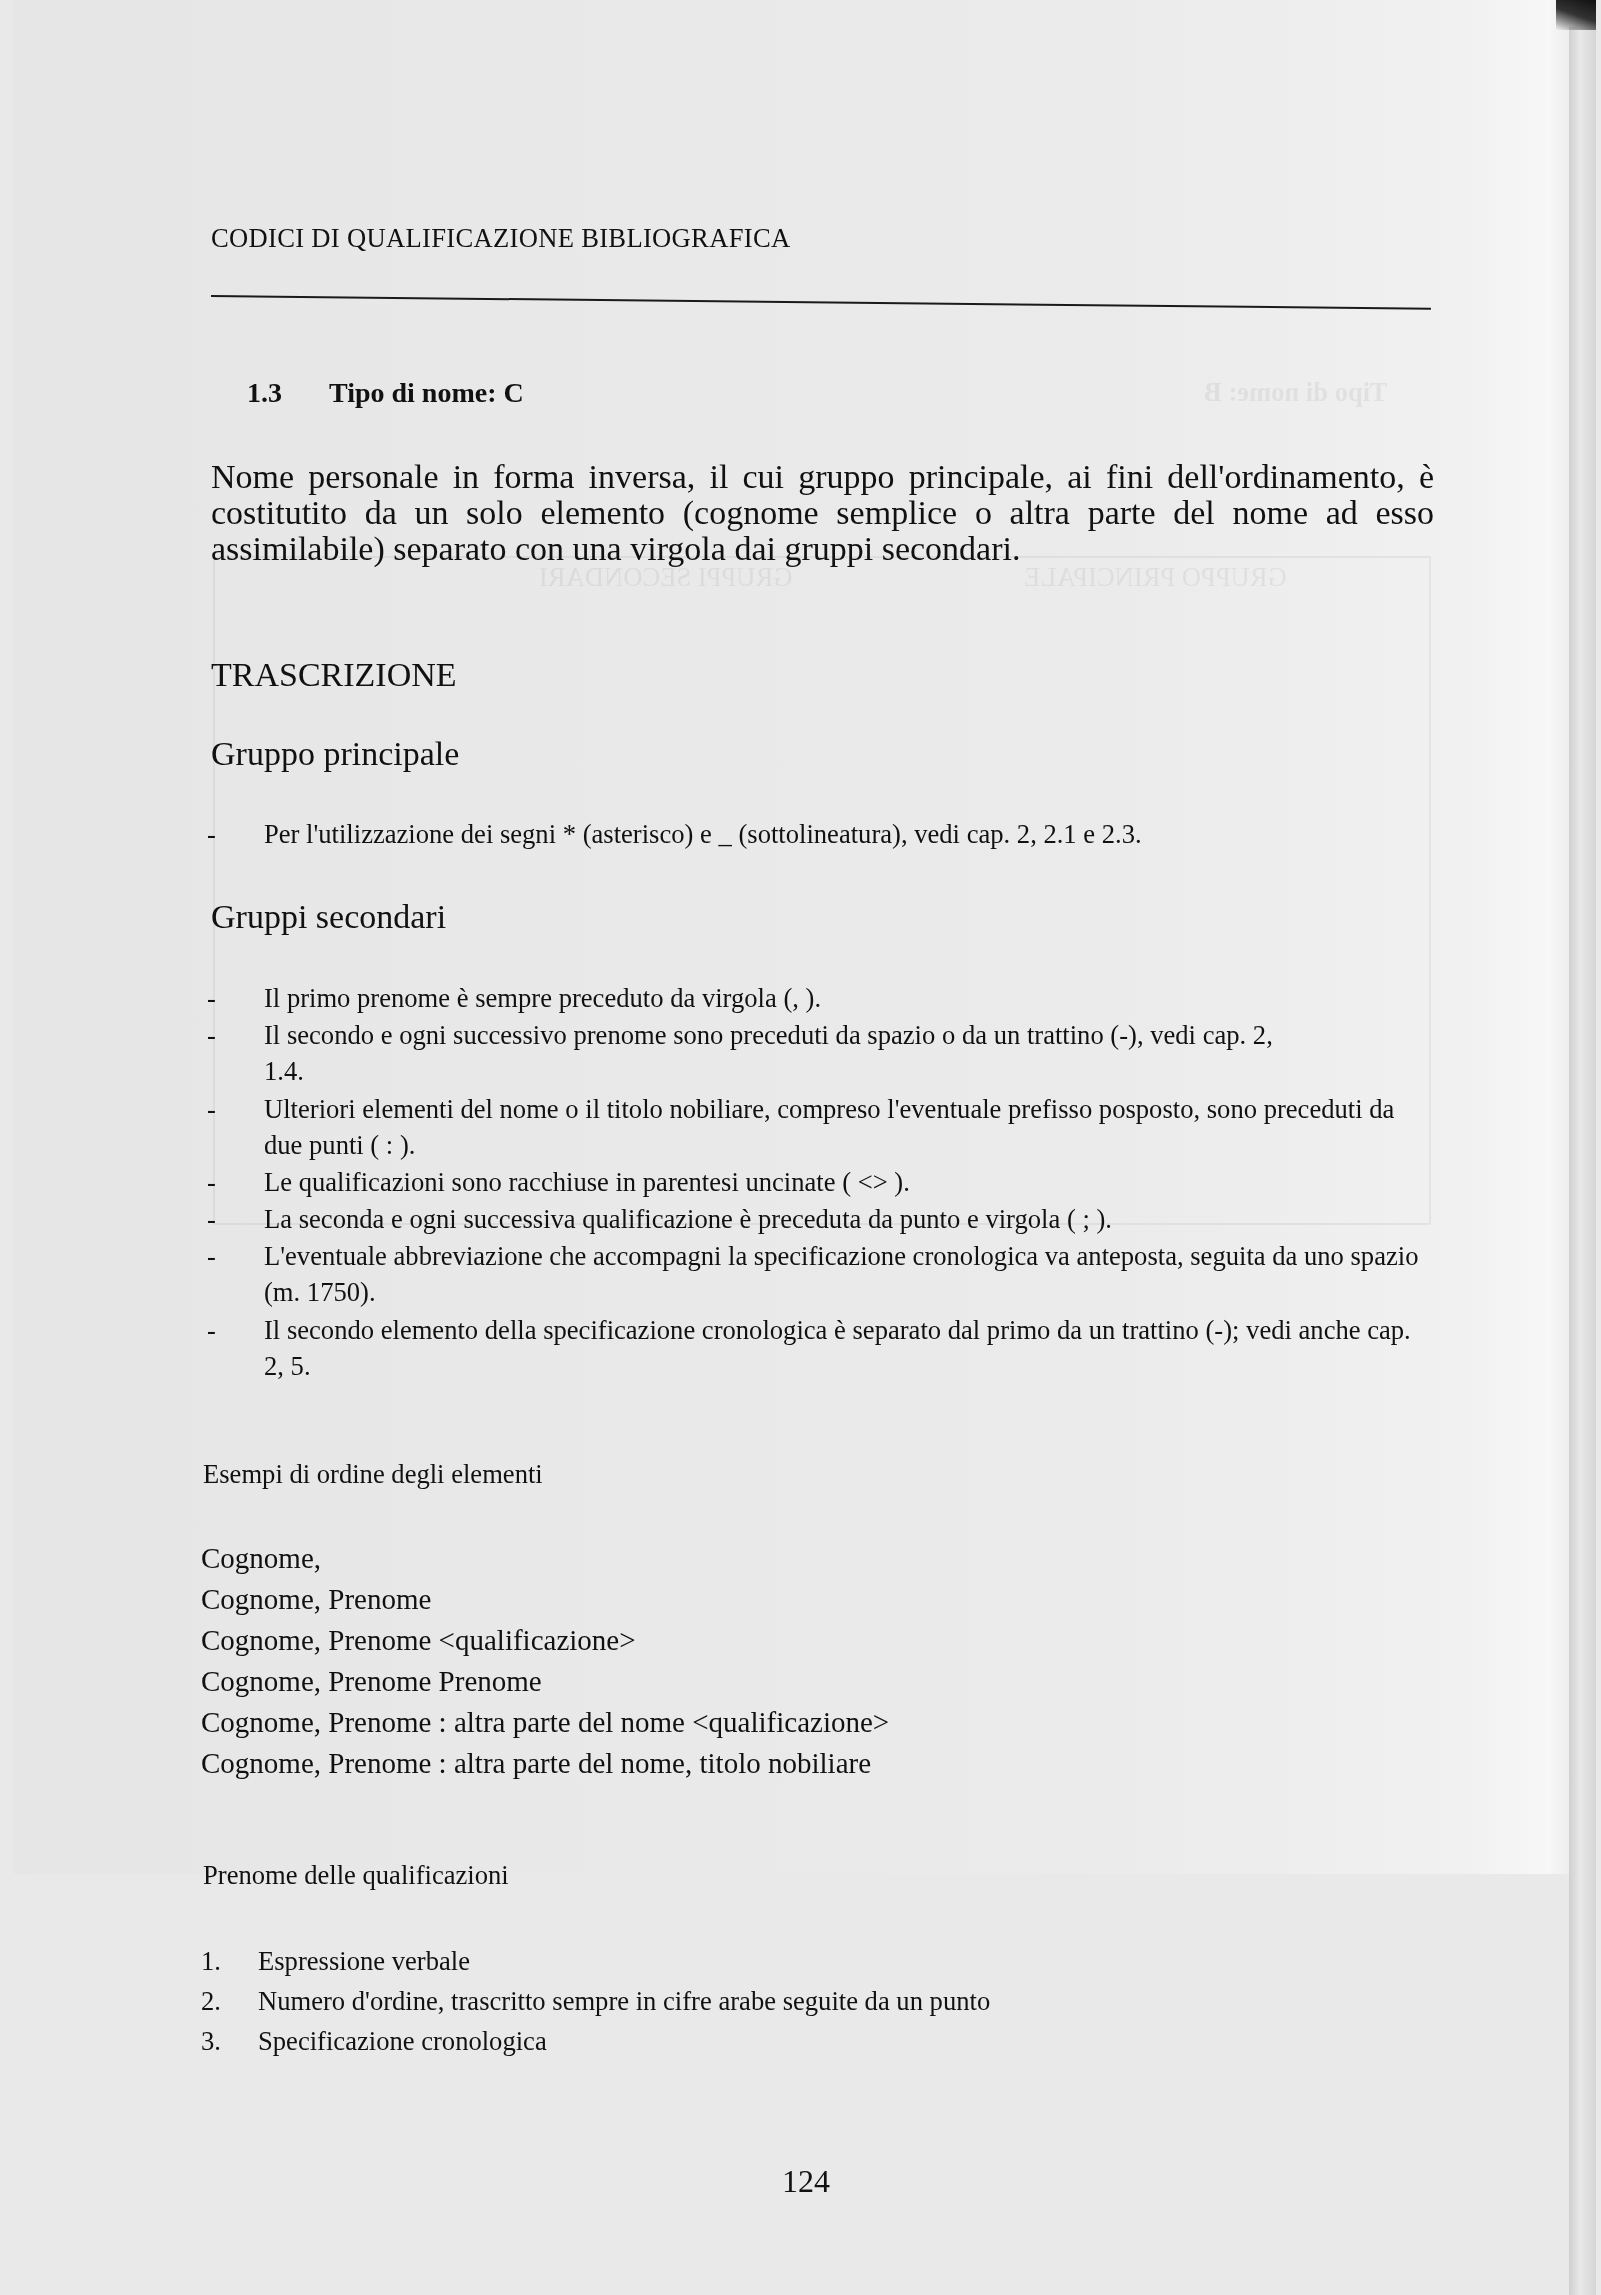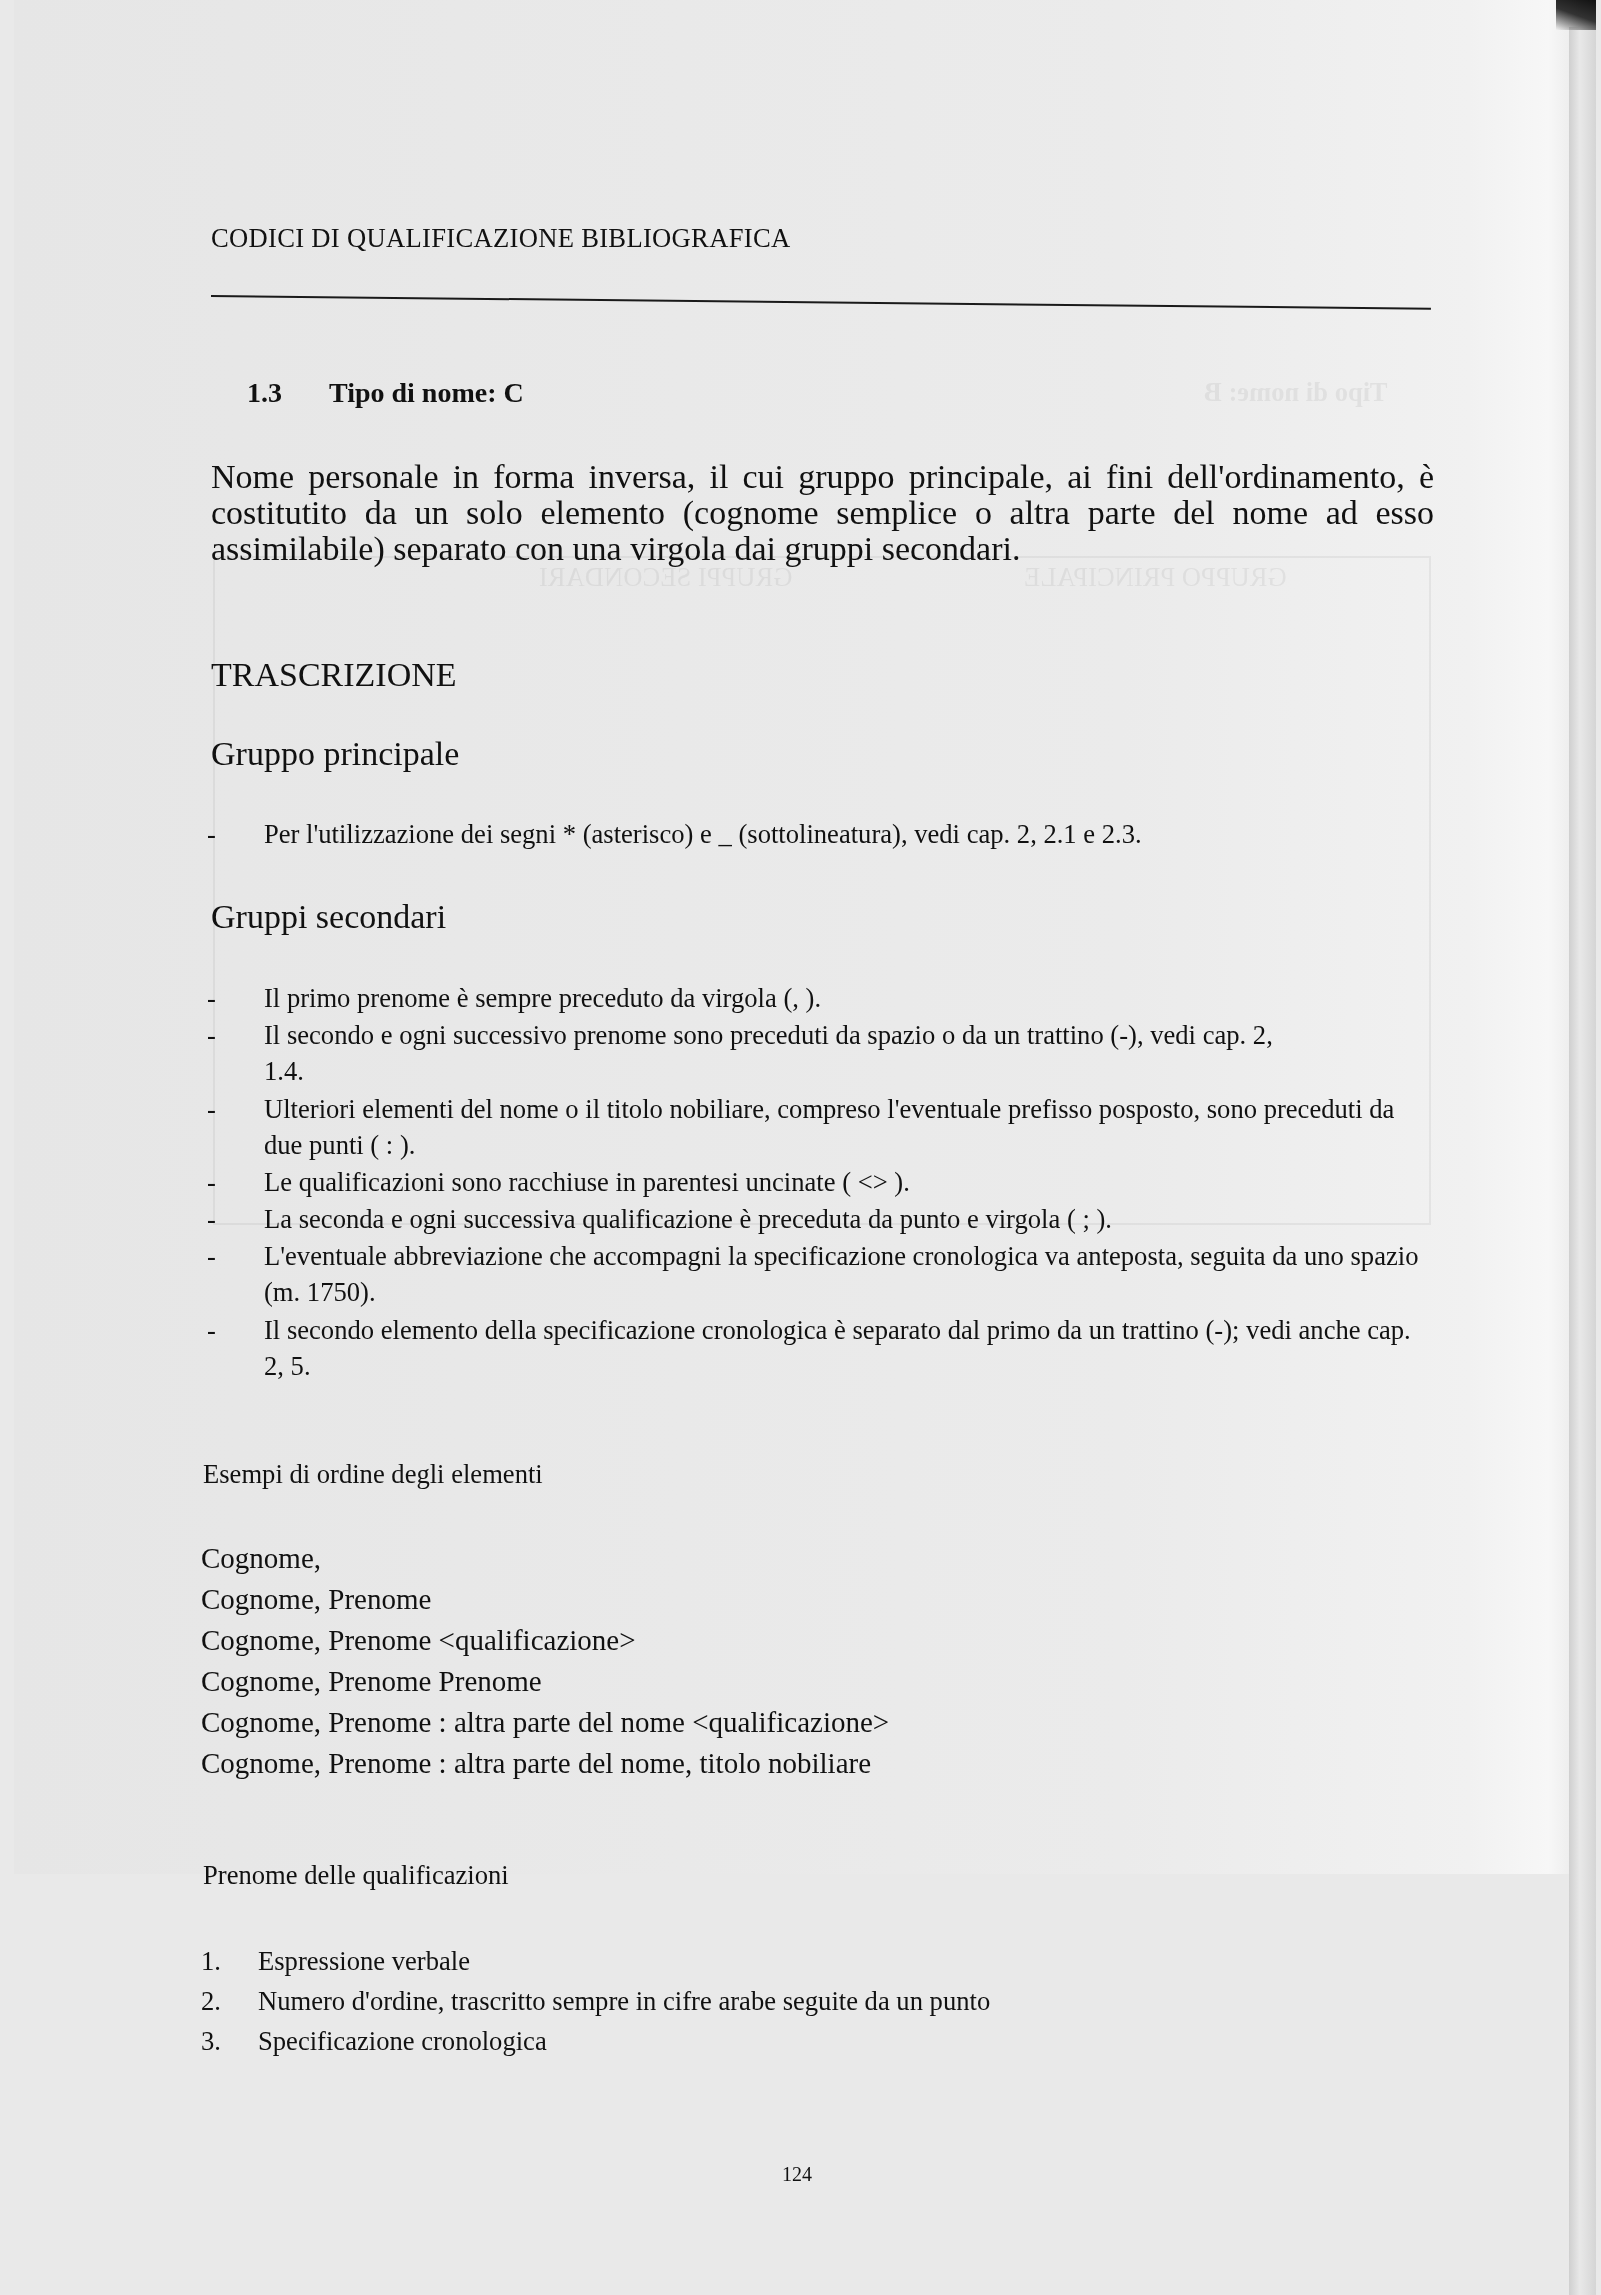--- a/index.html
+++ b/index.html
@@ -108,21 +108,21 @@
       font-size: 26.6px;
       line-height: 40px;
       margin: 0; padding: 0;
       list-style: none;
     }
     .ordered li { position: relative; padding-left: 57px; }
     .ordered li .num { position: absolute; left: 0; }
     .page-number {
       position: absolute;
       left: 768px; top: 2163px;
-      font-size: 20px;
+      font-size: 32px;
     }
     .ghost {
       position: absolute;
       color: rgba(0,0,0,0.06);
       font-size: 26.6px;
       transform: scaleX(-1);
       pointer-events: none;
     }
     .ghost-table {
       position: absolute;

